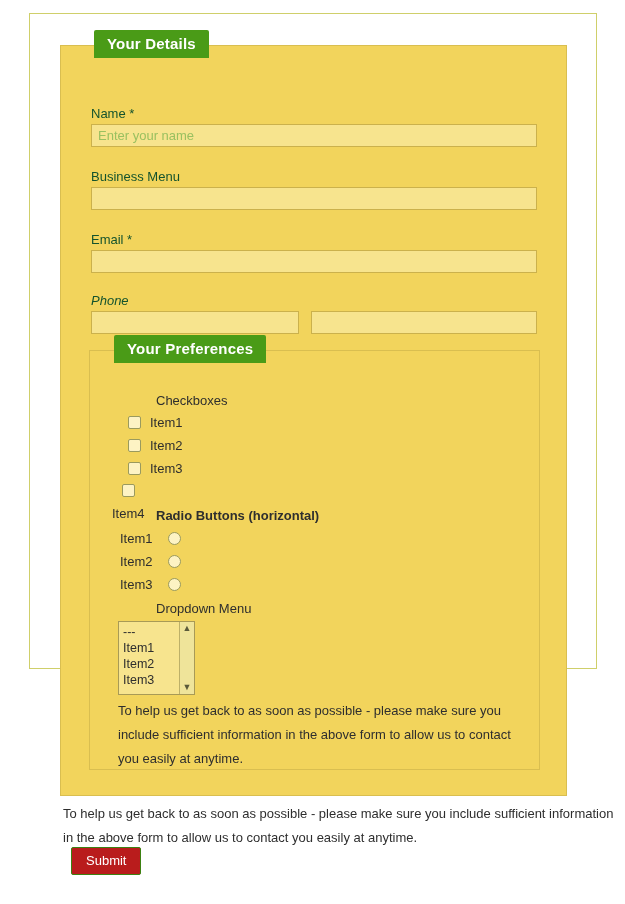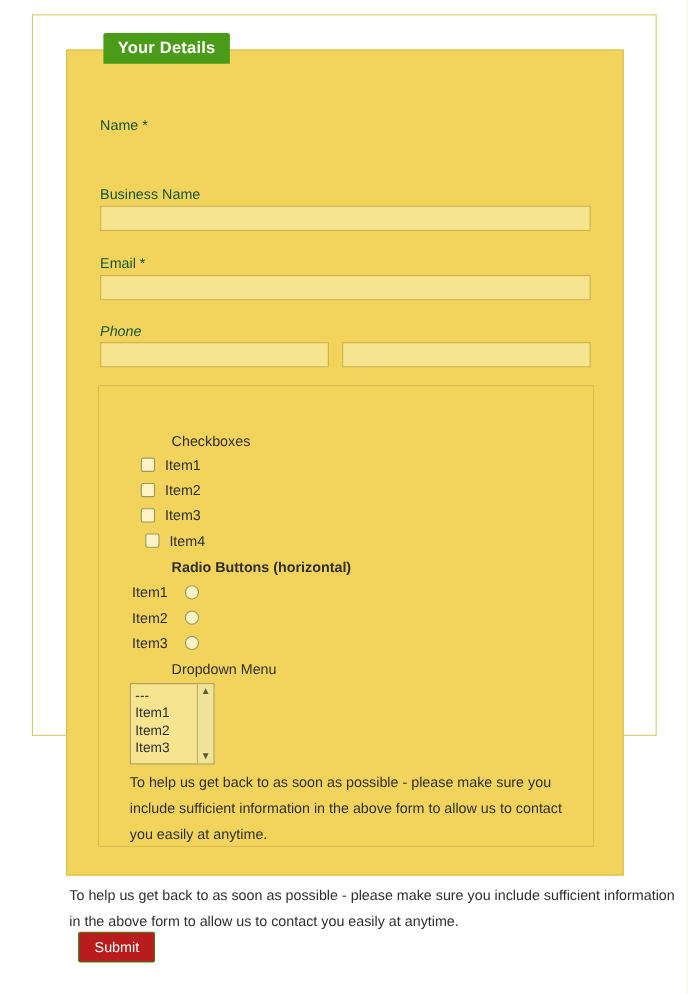--- a/index.html
+++ b/index.html
@@ -227,50 +227,52 @@
 </head>
 <body>
 
 <div class="page">
   <div class="form-outer">
 
     <div class="fieldset details-fieldset">
       <div class="legend details-legend">Your Details</div>
 
       <div class="field-label" style="left:30px; top:60px;">Name *</div>
-
-      <div class="field-label" style="left:30px; top:123px;">Business Name</div>
+      <input class="text-input" style="left: 30px; top: 78px; width: 446px;" placeholder="Enter your name">
+
+      <div class="field-label" style="left:30px; top:123px;">Business Menu</div>
       <input class="text-input" style="left: 30px; top: 141px; width: 446px;" placeholder="">
 
       <div class="field-label" style="left:30px; top:186px;">Email *</div>
       <input class="text-input" style="left: 30px; top: 204px; width: 446px;" placeholder="">
 
       <div class="field-label" style="left:30px; top:247px;font-style:italic;">Phone</div>
       <input class="text-input" style="left: 30px; top: 265px; width: 208px;" placeholder="">
 
       <div class="field-label" style="left:250px; top:247px;margin-top:23px;">Mobile</div>
       <input class="text-input" style="left: 250px; top: 265px; width: 226px;" placeholder="">
 
       <div class="fieldset prefs-fieldset">
+        <div class="legend prefs-legend">Your Preferences</div>
 
         <div class="group-title" style="left:22px; top:42px;">Checkboxes</div>
 
         <div class="cb-row" style="left:38px; top:64px;">
           <span class="cb-box"></span>
           <span class="cb-label">Item1</span>
         </div>
         <div class="cb-row" style="left:38px; top:87px;">
           <span class="cb-box"></span>
           <span class="cb-label">Item2</span>
         </div>
         <div class="cb-row" style="left:38px; top:110px;">
           <span class="cb-box"></span>
           <span class="cb-label">Item3</span>
         </div>
-        <div class="cb-row" style="left:42px; top:133px;">
+        <div class="cb-row" style="left:22px; top:133px;flex-direction:column;">
           <span class="cb-box"></span>
           <span class="cb-label">Item4</span>
         </div>
 
         <div class="group-title" style="left:22px; top:157px;font-weight:bold;">Radio Buttons (horizontal)</div>
 
         <div class="rb-row" style="left:30px; top:180px;">
           <span class="rb-label">Item1</span>
           <span class="rb-circle"></span>
         </div>

